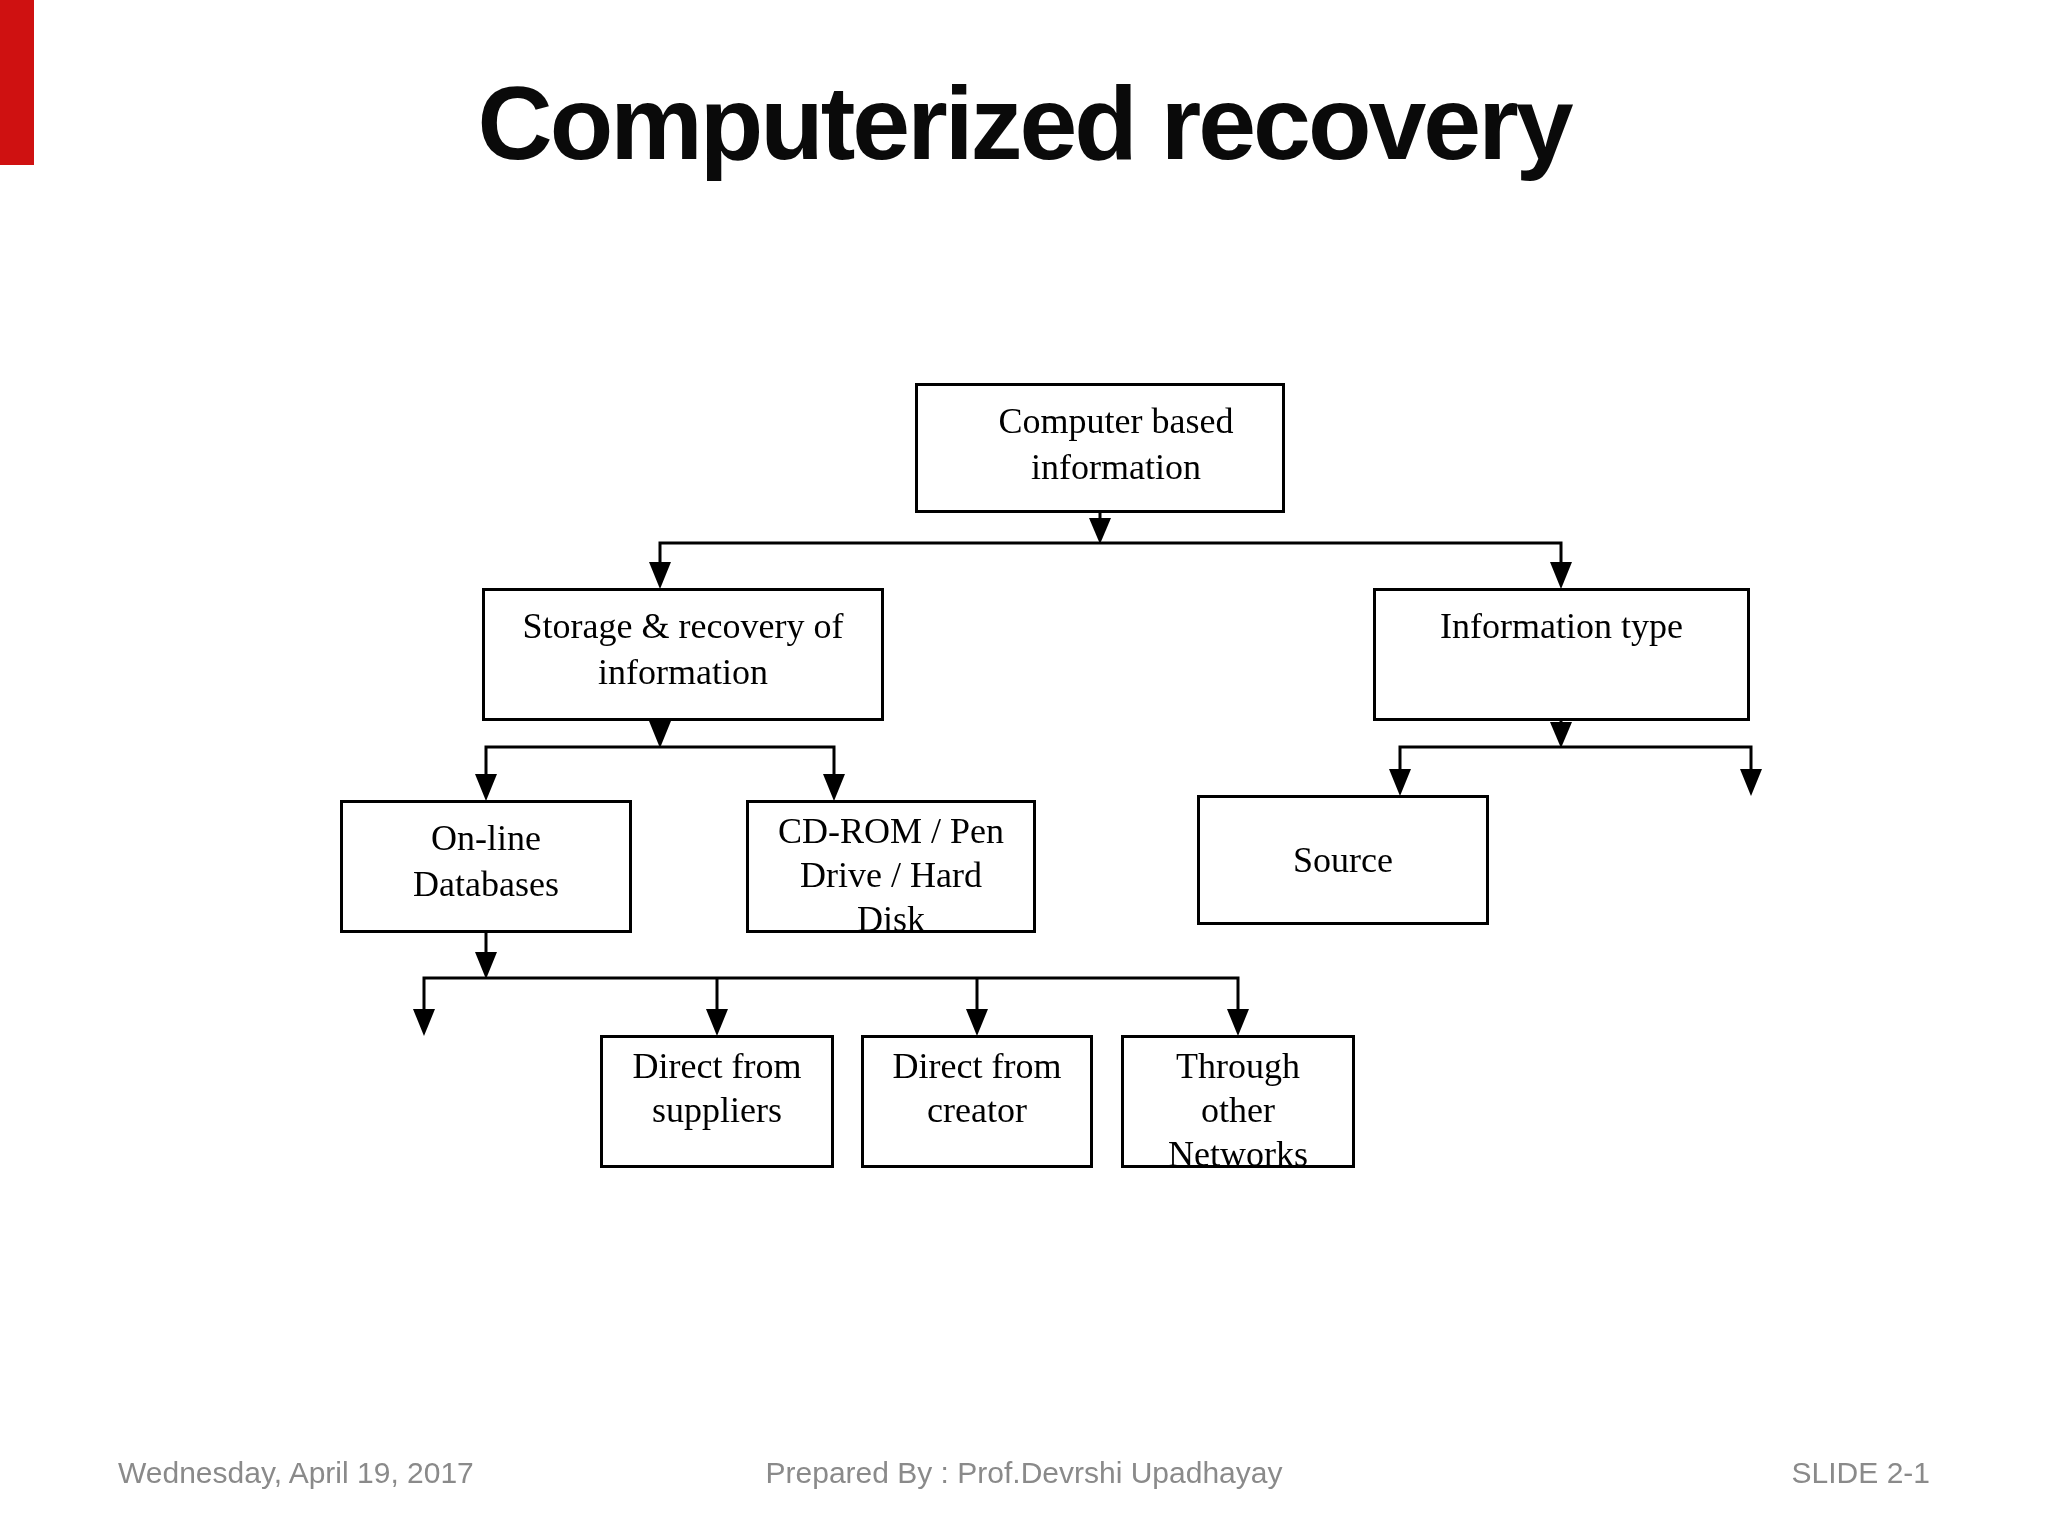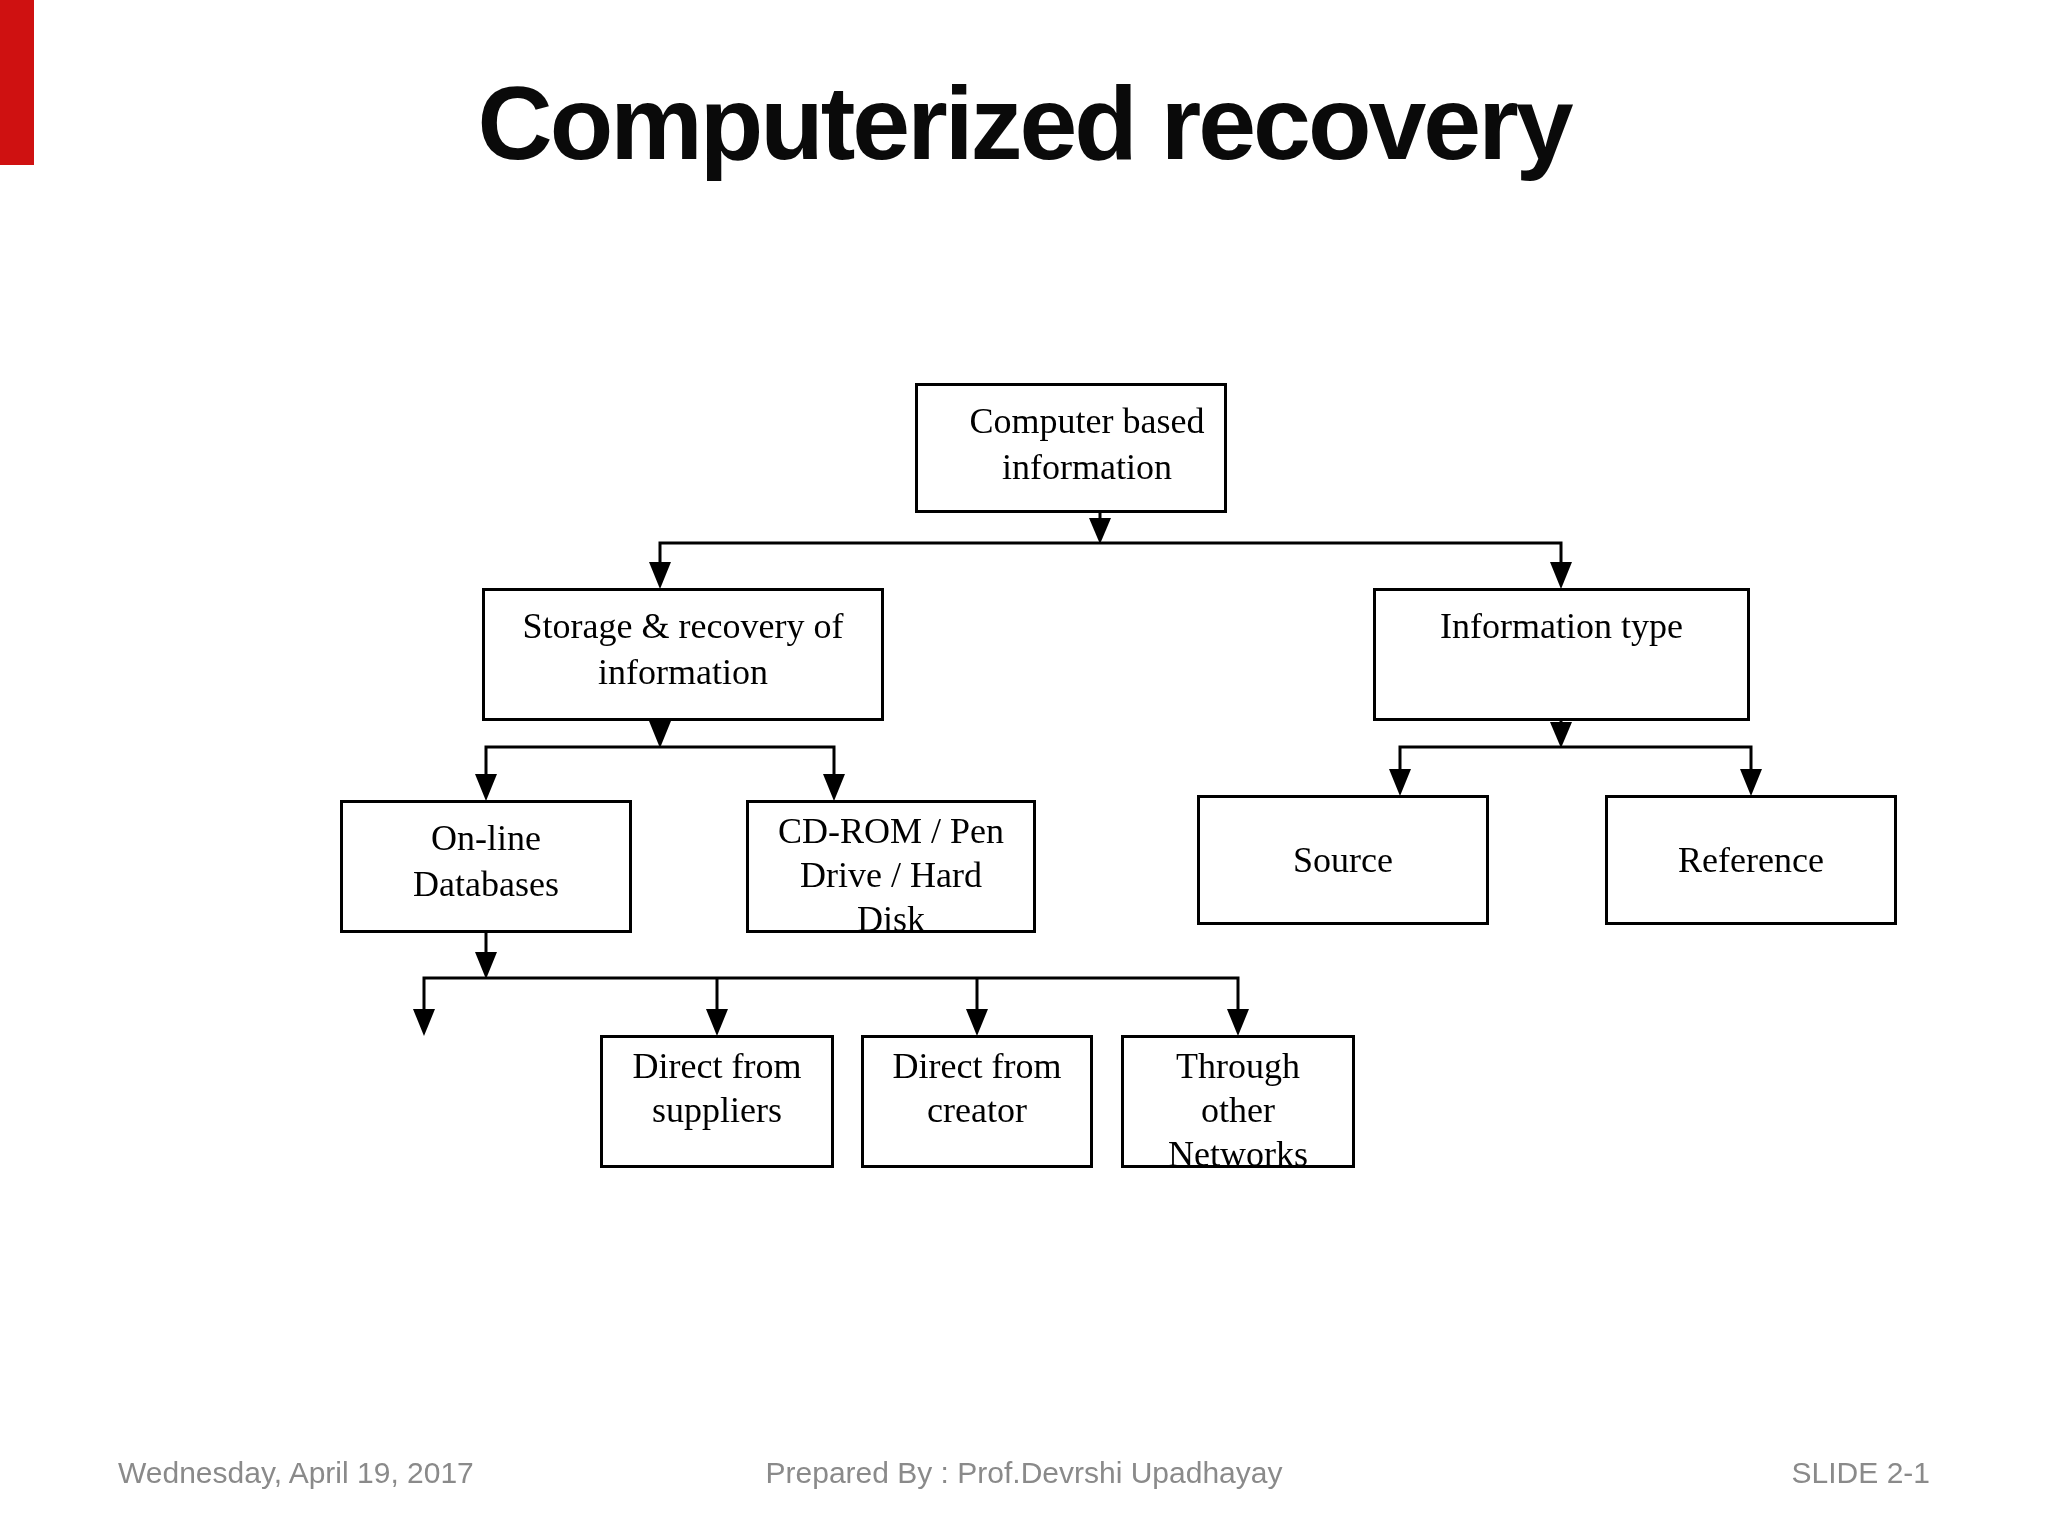--- a/index.html
+++ b/index.html
@@ -40,21 +40,21 @@
     text-align:center;
     font-size:36px;
     line-height:46px;
     color:#000000;
     white-space:pre-line;
     padding-top:12px;
   }
   .node.tight{line-height:44px;padding-top:6px;}
   .node.v-center{justify-content:center;padding-top:0;}
   
-  .pos-b1 {left:915px; top:383px; width:312px;height:130px;padding-left:32px;}
+  .pos-b1 {left:915px; top:383px; width:370px;height:130px;padding-left:32px;}
   .pos-b2 {left:482px; top:588px; width:402px;height:133px;}
   .pos-b3 {left:1373px;top:588px; width:377px;height:133px;font-family:Liberation Serif, serif;}
   .pos-b4 {left:340px; top:800px; width:292px;height:133px;}
   .pos-b5 {left:746px; top:800px; width:290px;height:133px;}
   .pos-b6 {left:1197px;top:795px; width:292px;height:130px;}
   .pos-b7 {left:1605px;top:795px; width:292px;height:130px;}
   .pos-b8 {left:340px; top:1035px;width:232px;height:133px;}
   .pos-b9 {left:600px; top:1035px;width:234px;height:133px;}
   .pos-b10{left:861px; top:1035px;width:232px;height:133px;}
   .pos-b11{left:1121px;top:1035px;width:234px;height:133px;}
@@ -122,21 +122,20 @@
 information</div>
   <div class="node pos-b2">Storage &amp; recovery of
 information</div>
   <div class="node pos-b3">Information type</div>
   <div class="node pos-b4">On-line
 Databases</div>
   <div class="node tight pos-b5">CD-ROM / Pen
 Drive / Hard
 Disk</div>
   <div class="node v-center pos-b6">Source</div>
-  <div class="node v-center pos-b7">Reference</div>
   <div class="node tight pos-b9">Direct from
 suppliers</div>
   <div class="node tight pos-b10">Direct from
 creator</div>
   <div class="node tight pos-b11">Through
 other
 Networks</div>
 
   <div class="footer-text footer-date">Wednesday, April 19, 2017</div>
   <div class="footer-text footer-author">Prepared By : Prof.Devrshi Upadhayay</div>

